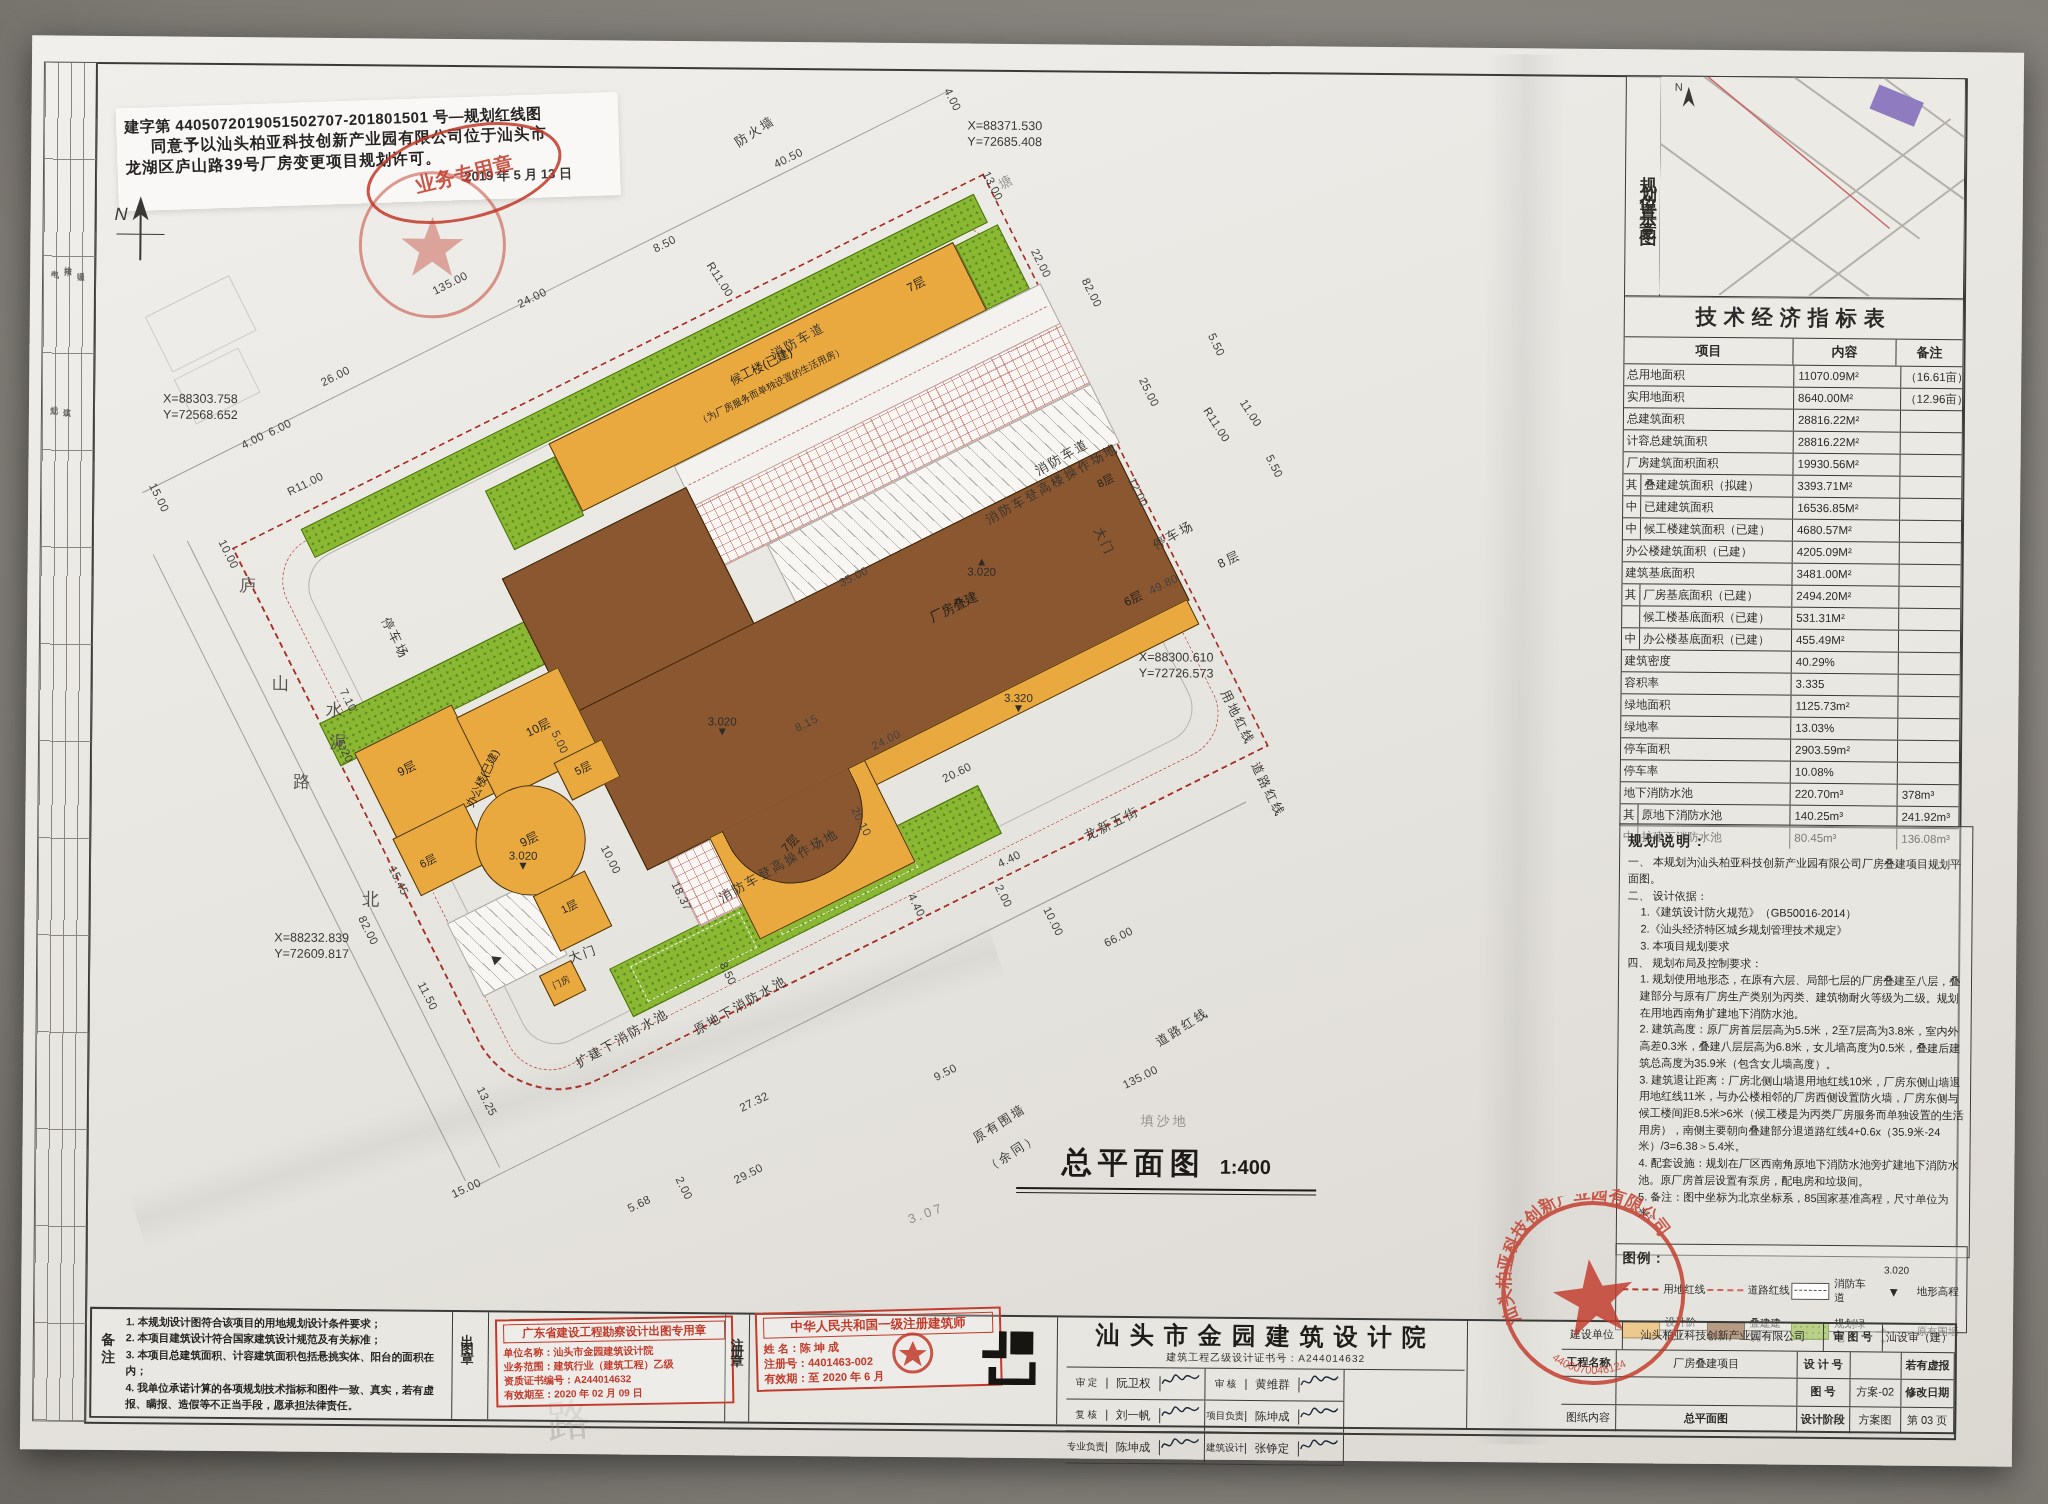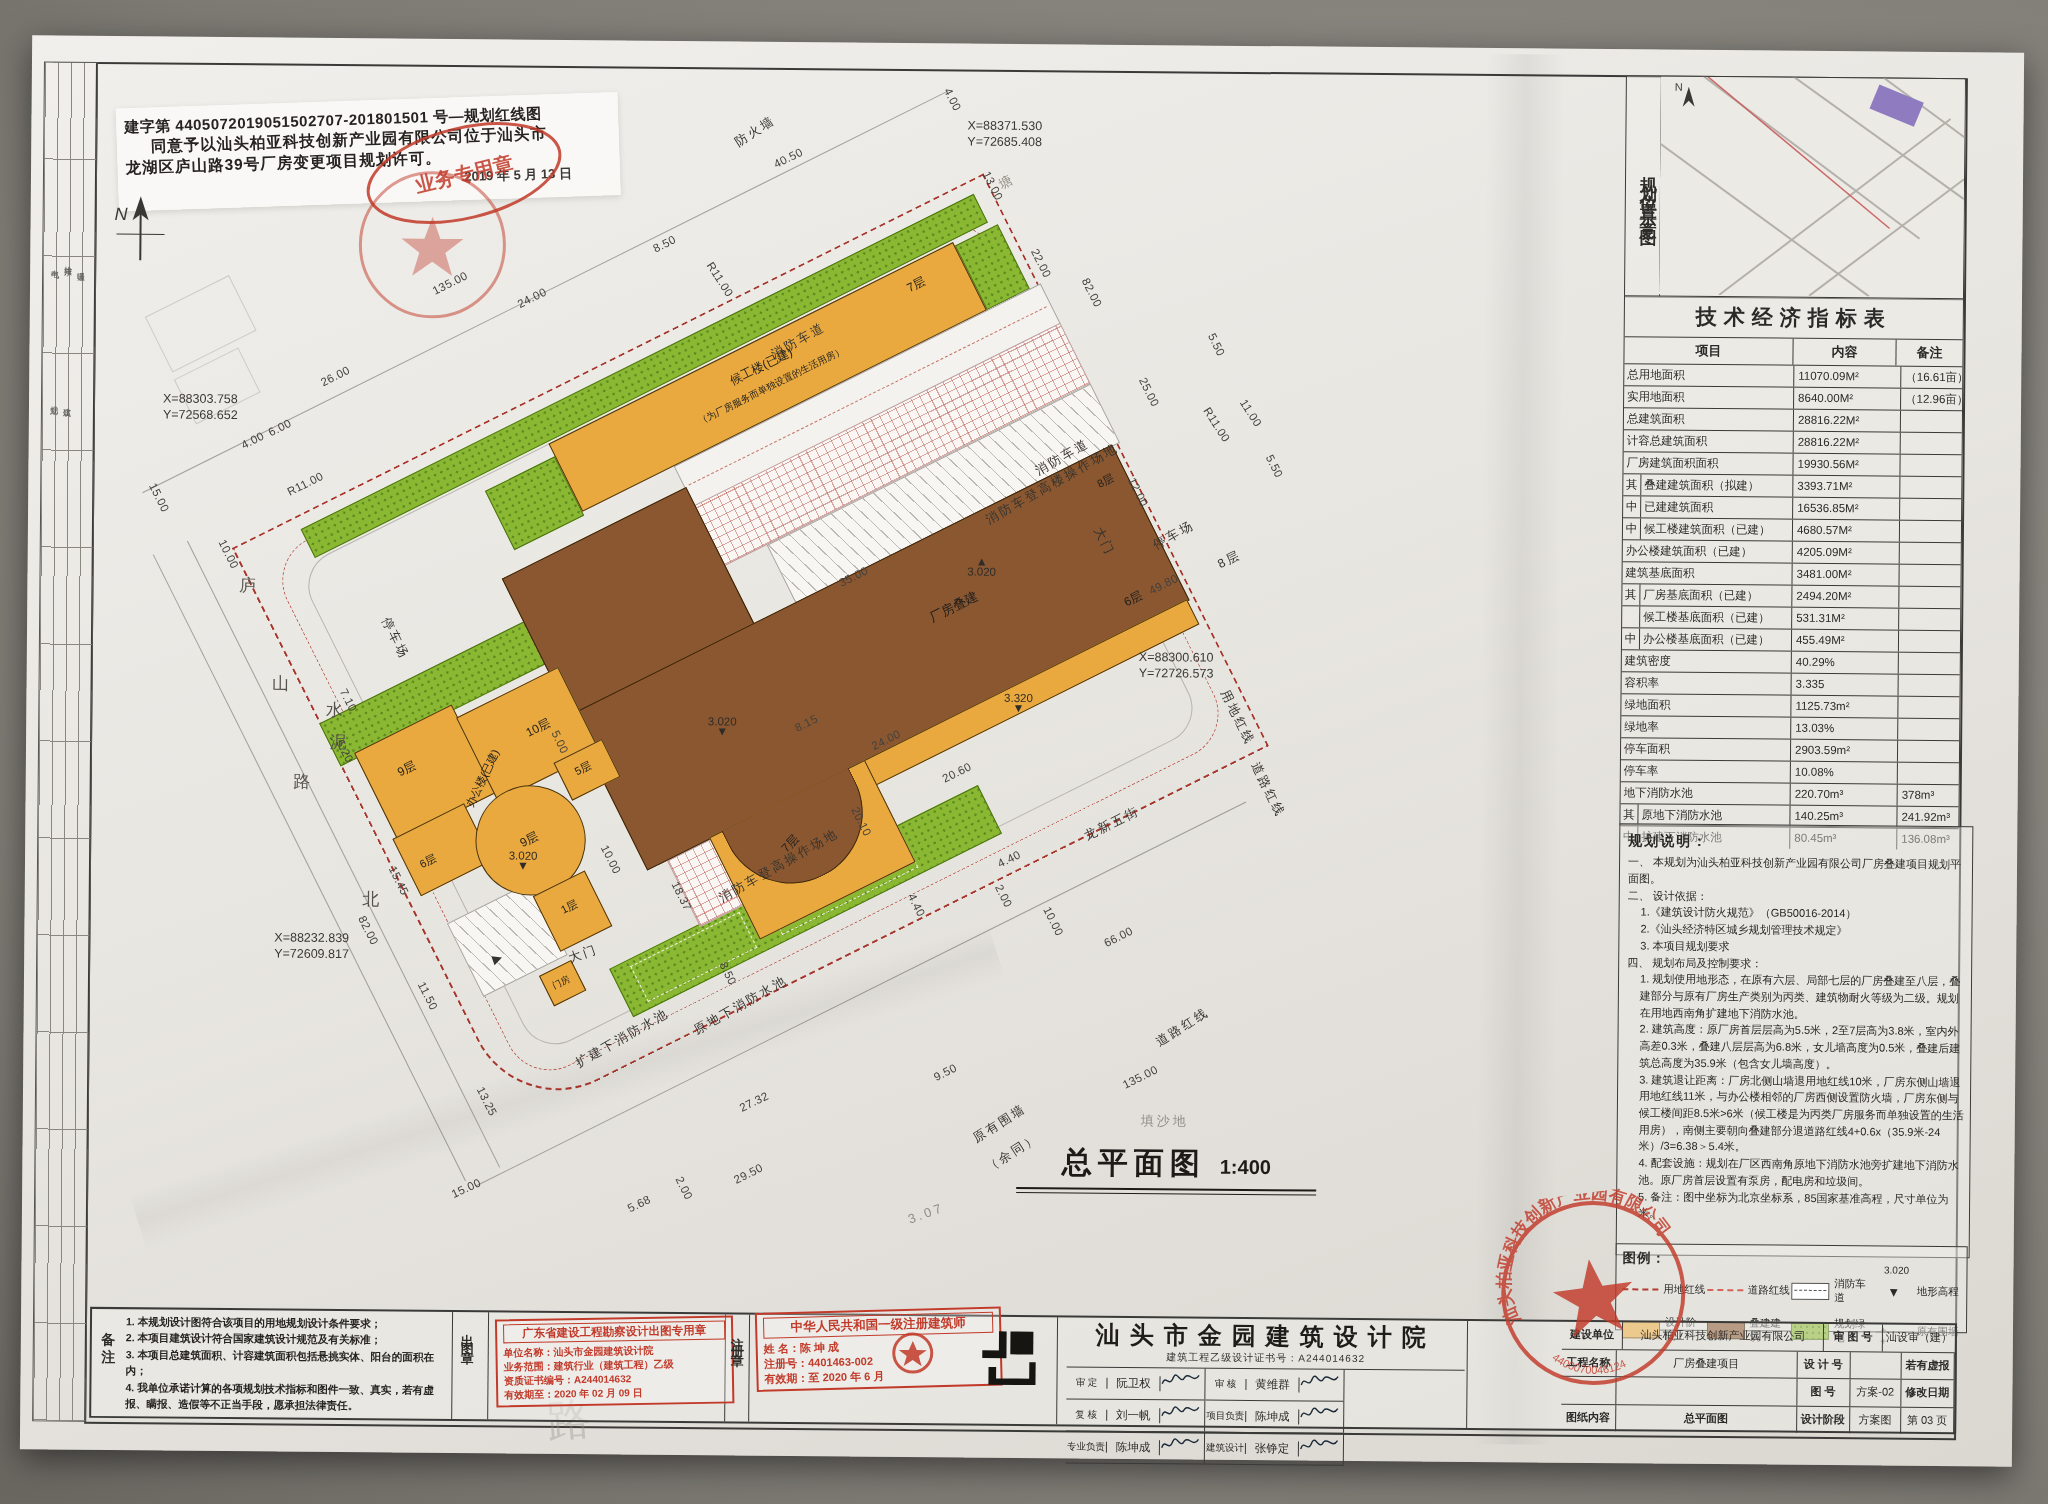--- a/index.html
+++ b/index.html
@@ -620,21 +620,21 @@
               <div class="signame">张铮定</div>
               <div class="sigink"><svg width="42" height="24" viewBox="0 0 48 24">
                   <path d="M2 16 C6 4 10 22 15 8 C19 0 23 18 28 8 C33 2 38 16 44 6" fill="none" stroke="#1c2a3a" stroke-width="1.6"></path>
                 </svg></div>
             </div>
           </div>
     </div>
 
     <div class="ib-grid">
       <div class="ib-row">
-        <div class="ib-c" style="width:60px;border-left:none;font-weight:700">建设单位</div>
+        <div class="ib-c" style="width:60px;border-left:none;font-weight:400">建设单位</div>
         <div class="ib-c" style="width:200px">汕头柏亚科技创新产业园有限公司</div>
         <div class="ib-c" style="width:58px;font-weight:700">审 图 号</div>
         <div class="ib-c" style="flex:1">汕设审（建）</div>
       </div>
       <div class="ib-row">
         <div class="ib-c" style="width:60px;border-left:none;font-weight:700">工程名称</div>
         <div class="ib-c" style="width:200px">厂房叠建项目</div>
         <div class="ib-c" style="width:58px;font-weight:700">设 计 号</div>
         <div class="ib-c" style="width:56px"></div>
         <div class="ib-c" style="width:58px;font-weight:700">若有虚报</div>
@@ -642,21 +642,21 @@
       </div>
       <div class="ib-row">
         <div class="ib-c" style="width:60px;border-left:none"></div>
         <div class="ib-c" style="width:200px"></div>
         <div class="ib-c" style="width:58px;font-weight:700">图    号</div>
         <div class="ib-c" style="width:56px">方案-02</div>
         <div class="ib-c" style="width:58px;font-weight:700">修改日期</div>
         <div class="ib-c" style="flex:1"></div>
       </div>
       <div class="ib-row">
-        <div class="ib-c" style="width:60px;border-left:none;font-weight:700">图纸内容</div>
+        <div class="ib-c" style="width:60px;border-left:none;font-weight:400">图纸内容</div>
         <div class="ib-c" style="width:200px;font-weight:700">总平面图</div>
         <div class="ib-c" style="width:58px;font-weight:700">设计阶段</div>
         <div class="ib-c" style="width:56px">方案图</div>
         <div class="ib-c" style="width:58px">第 03 页</div>
         <div class="ib-c" style="flex:1">共 11 页</div>
       </div>
     </div>
   </div>
 
   <svg class="cstamp" viewBox="0 0 200 200">

